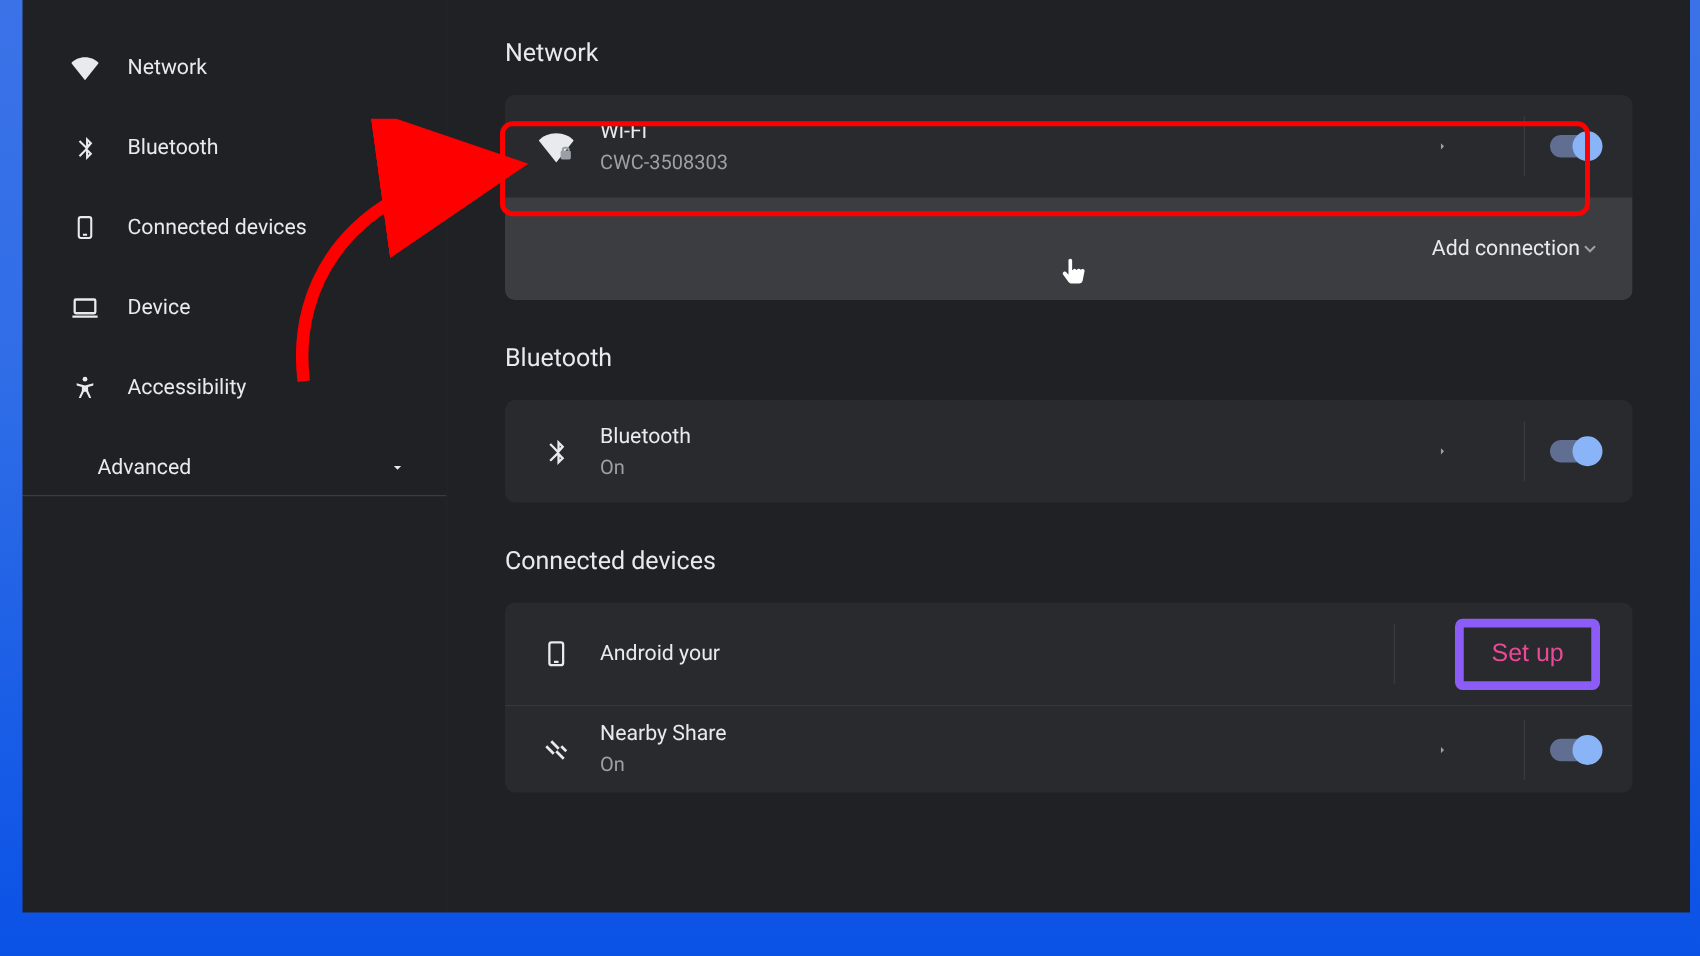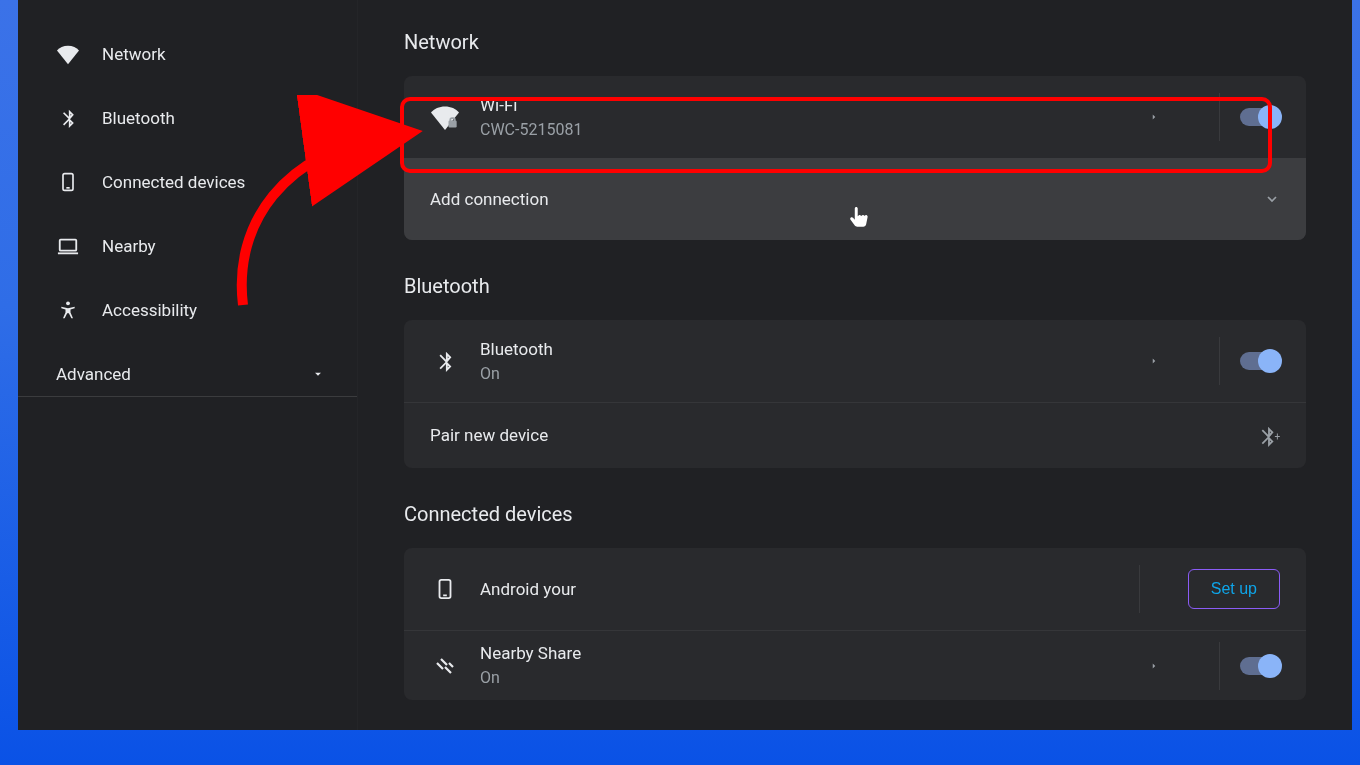--- a/index.html
+++ b/index.html
@@ -32,21 +32,21 @@
     cursor: pointer;
   }
   .nav-item .icon {
     width: 24px; height: 24px;
     margin-right: 22px;
     display: flex; align-items: center; justify-content: center;
     color: #e8eaed;
   }
   .advanced-row {
     display:flex; align-items:center; justify-content:space-between;
-    padding: 18px 32px 12px 38px;
+    padding: 18px 32px 12px 60px;
     font-size:17px; color:#e8eaed;
     border-bottom:1px solid rgba(255,255,255,0.12);
     cursor:pointer;
     margin-top:4px;
   }
   
   .content {
     flex:1;
     padding: 30px 46px 0 46px;
     overflow-y:auto;
@@ -92,26 +92,26 @@
     position:relative;
     cursor:pointer;
     flex-shrink:0;
   }
   .toggle::after{
     content:""; position:absolute; right:-2px; top:-3px;
     width:24px; height:24px; border-radius:50%;
     background:#8ab4f8;
   }
   .setup-btn{
-    border:1px solid #8b5cf6;
+    border:7px solid #8b5cf6;
     background:transparent;
-    color:#0ea5e9;
+    color:#ec4899;
     padding:10px 22px;
     border-radius:6px;
-    font-size:16px;
+    font-size:20px;
     cursor:pointer;
     margin-left:28px;
   }
   .divider-v{
     width:1px; height:48px; background:rgba(255,255,255,0.08);
     margin:0 20px;
   }
   .redbox{
     position:absolute;
     border:4px solid #ff0000;
@@ -133,21 +133,21 @@
     width:22px; height:26px;
     z-index:7;
     pointer-events:none;
   }
   .add-conn-row{
     background:#3c3d40;
     min-height:82px;
     display:flex;
     align-items:center;
     padding:0 26px;
-    justify-content:space-between;
+    justify-content:flex-end;
     cursor:pointer;
   }
   svg { display:block; }
 </style>
 </head>
 <body>
 
 <div class="window">
 
   <nav class="sidebar">
@@ -181,21 +181,21 @@
     </div>
 
 
     <div class="nav-item">
       <span class="icon">
         <svg width="22" height="22" viewBox="0 0 24 24" fill="none" stroke="currentColor" stroke-width="2">
             <rect x="3" y="5" width="18" height="12" rx="1"></rect>
             <line x1="1" y1="20" x2="23" y2="20"></line>
           </svg>
       </span>
-      <span>Nearby</span>
+      <span>Device</span>
     </div>
 
 
 
 
 
     <div class="nav-item">
       <span class="icon">
         <svg width="20" height="20" viewBox="0 0 24 24" fill="currentColor">
             <circle cx="12" cy="4" r="2.3"></circle>
@@ -222,21 +222,21 @@
       <div class="card-row clickable">
         <span class="row-icon">
           <svg width="28" height="28" viewBox="0 0 24 24" fill="#e8eaed">
               <path d="M12 3C7 3 2.7 5 0 8.1l12 15 12-15C21.3 5 17 3 12 3z"></path>
               <rect x="15" y="15" width="7" height="6" rx="1" fill="#9aa0a6"></rect>
               <rect x="16.5" y="13" width="4" height="3" rx="1.5" fill="none" stroke="#9aa0a6" stroke-width="1.4"></rect>
             </svg>
         </span>
         <div class="row-texts">
           <div class="row-title">Wi-Fi</div>
-          <div class="row-sub">CWC-5215081</div>
+          <div class="row-sub">CWC-3508303</div>
         </div>
         <span class="chevron">
           <svg width="10" height="14" viewBox="0 0 24 24" fill="currentColor">
               <path d="M9 6l6 6-6 6z"></path>
             </svg>
         </span>
         <div class="divider-v"></div>
         <div class="toggle"></div>
       </div>
       <div class="add-conn-row">
@@ -261,29 +261,20 @@
           <div class="row-title">Bluetooth</div>
           <div class="row-sub">On</div>
         </div>
         <span class="chevron">
           <svg width="10" height="14" viewBox="0 0 24 24" fill="currentColor">
               <path d="M9 6l6 6-6 6z"></path>
             </svg>
         </span>
         <div class="divider-v"></div>
         <div class="toggle"></div>
-      </div>
-      <div class="card-row clickable" style="min-height:66px">
-        <span class="row-title" style="flex:1">Pair new device</span>
-        <span style="color:#9aa0a6">
-          <svg width="22" height="22" viewBox="0 0 24 24" fill="currentColor">
-              <path d="M11 2v8.6L5.4 5 4 6.4 10.6 13 4 19.6 5.4 21 11 15.4V24l6-6-4.6-4.6L17 8l-6-6zm2 4.8L14.2 8 13 9.2V6.8zm0 10L14.2 18 13 19.2v-2.4z"></path>
-              <text x="18" y="16" font-size="11" fill="currentColor">+</text>
-            </svg>
-        </span>
       </div>
     </div>
 
     <div class="section-title">Connected devices</div>
     <div class="card" style="margin-bottom:0">
       <div class="card-row">
         <span class="row-icon">
           <svg width="22" height="22" viewBox="0 0 24 24" fill="none" stroke="#e8eaed" stroke-width="2">
               <rect x="6" y="2" width="12" height="20" rx="2"></rect>
               <line x1="10" y1="19" x2="14" y2="19"></line>

